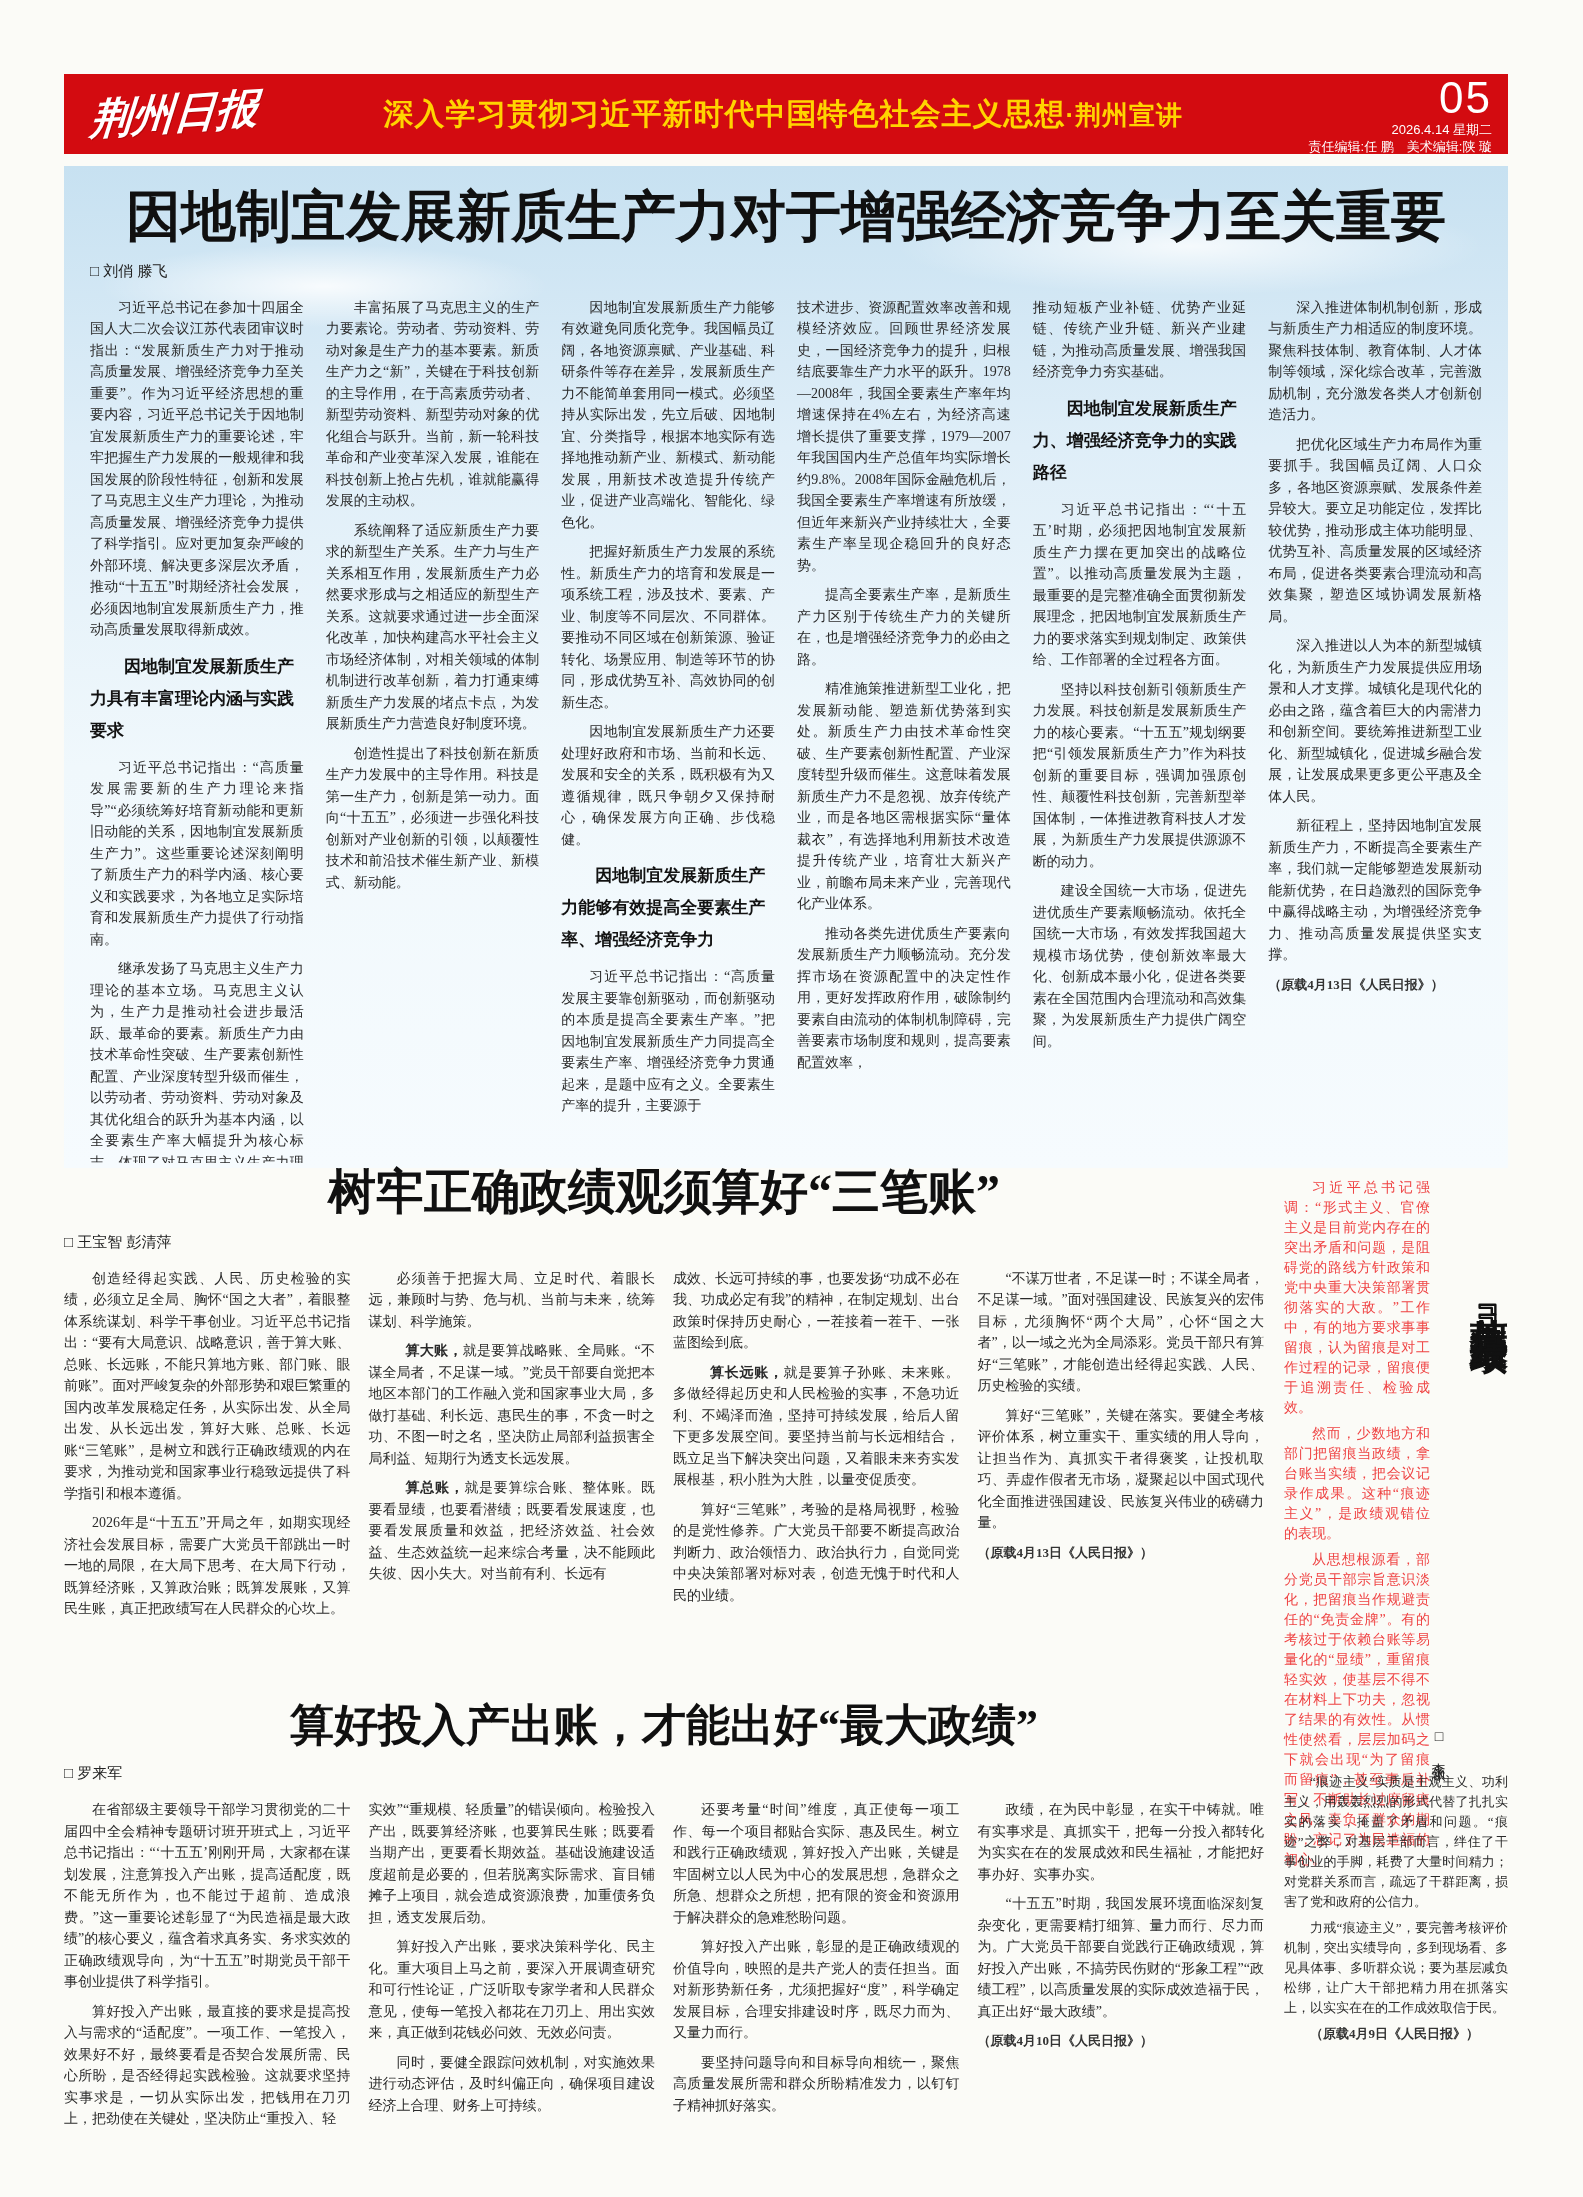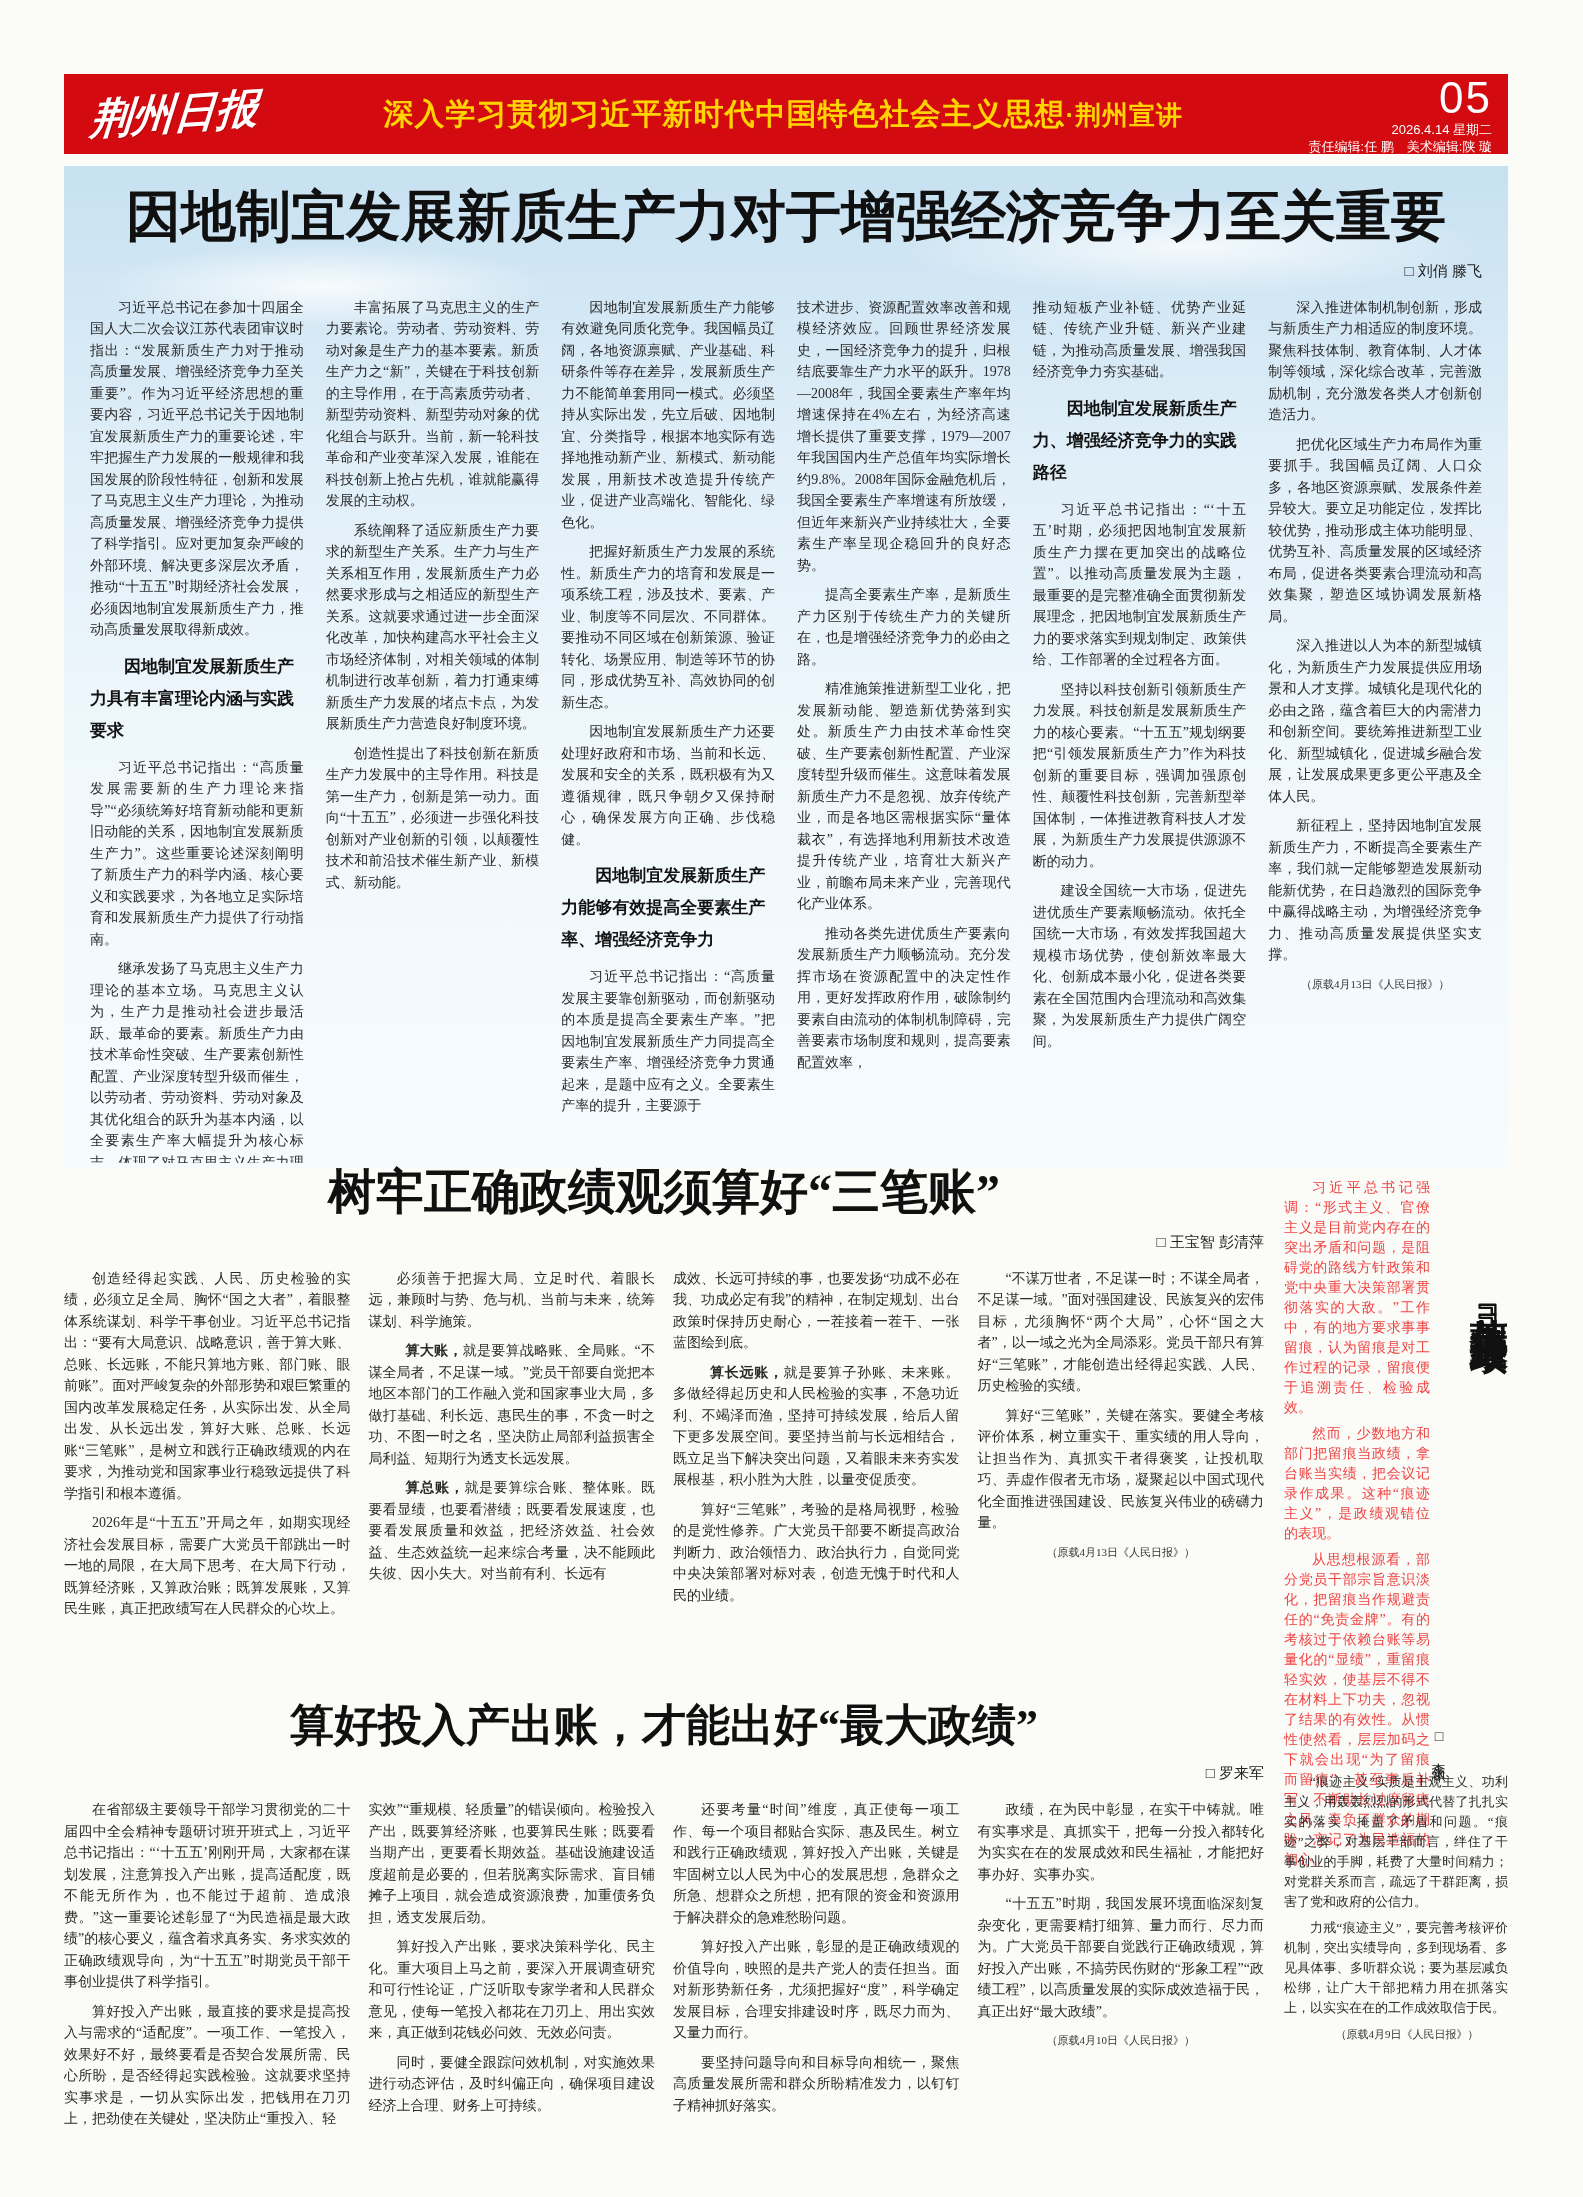--- a/index.html
+++ b/index.html
@@ -23,29 +23,29 @@
 
   
   .a1{position:absolute;left:64px;top:166px;width:1444px;height:1002px;box-sizing:border-box;
       padding:12px 26px 16px;
       background:
         radial-gradient(ellipse 320px 60px at 18% 12%,rgba(255,255,255,.85),rgba(255,255,255,0) 70%),
         radial-gradient(ellipse 420px 70px at 78% 8%,rgba(255,255,255,.8),rgba(255,255,255,0) 70%),
         linear-gradient(180deg,#c7e1f1 0%,#dfeef8 28%,#f0f8fc 60%,#f6fbfe 100%);}
   .a1-headline{margin:8px 0 0;text-align:center;font-size:55px;font-weight:900;color:#101010;
                line-height:1.12;letter-spacing:0;font-family:"Liberation Serif",serif;}
-  .byline{text-align:right;font-size:15px;color:#222;margin:14px 0 16px;
+  .byline{text-align:left;font-size:15px;color:#222;margin:14px 0 16px;
           font-family:"Liberation Sans",sans-serif;}
   .a1-cols{display:flex;gap:22px;height:866px;overflow:hidden;}
   .col{flex:1;font-size:14px;line-height:21.5px;color:#2a2a2a;text-align:justify;min-width:0;}
   .col p{margin:0 0 8px;text-indent:2em;}
   .col p.cont{text-indent:0;}
   .col h3{font-family:"Liberation Sans",sans-serif;font-size:17px;line-height:32px;font-weight:bold;
           color:#121212;margin:10px 0;text-indent:2em;text-align:left;}
-  p.attr{text-align:center;text-indent:0;font-size:11px;color:#333;}
+  p.attr{text-align:left;text-indent:0;font-size:13px;color:#333;font-weight:bold;}
 
   
   .a2{position:absolute;left:64px;top:1166px;width:1200px;}
   .a3{position:absolute;left:64px;top:1702px;width:1200px;}
   .mid-headline{text-align:center;font-weight:900;color:#101010;margin:0;line-height:1.1;
                 font-family:"Liberation Serif",serif;}
   .a2 .mid-headline{font-size:48px;}
   .a3 .mid-headline{font-size:44px;}
   .cols4{display:flex;gap:18px;overflow:hidden;}
   .a2 .cols4{height:352px;}

